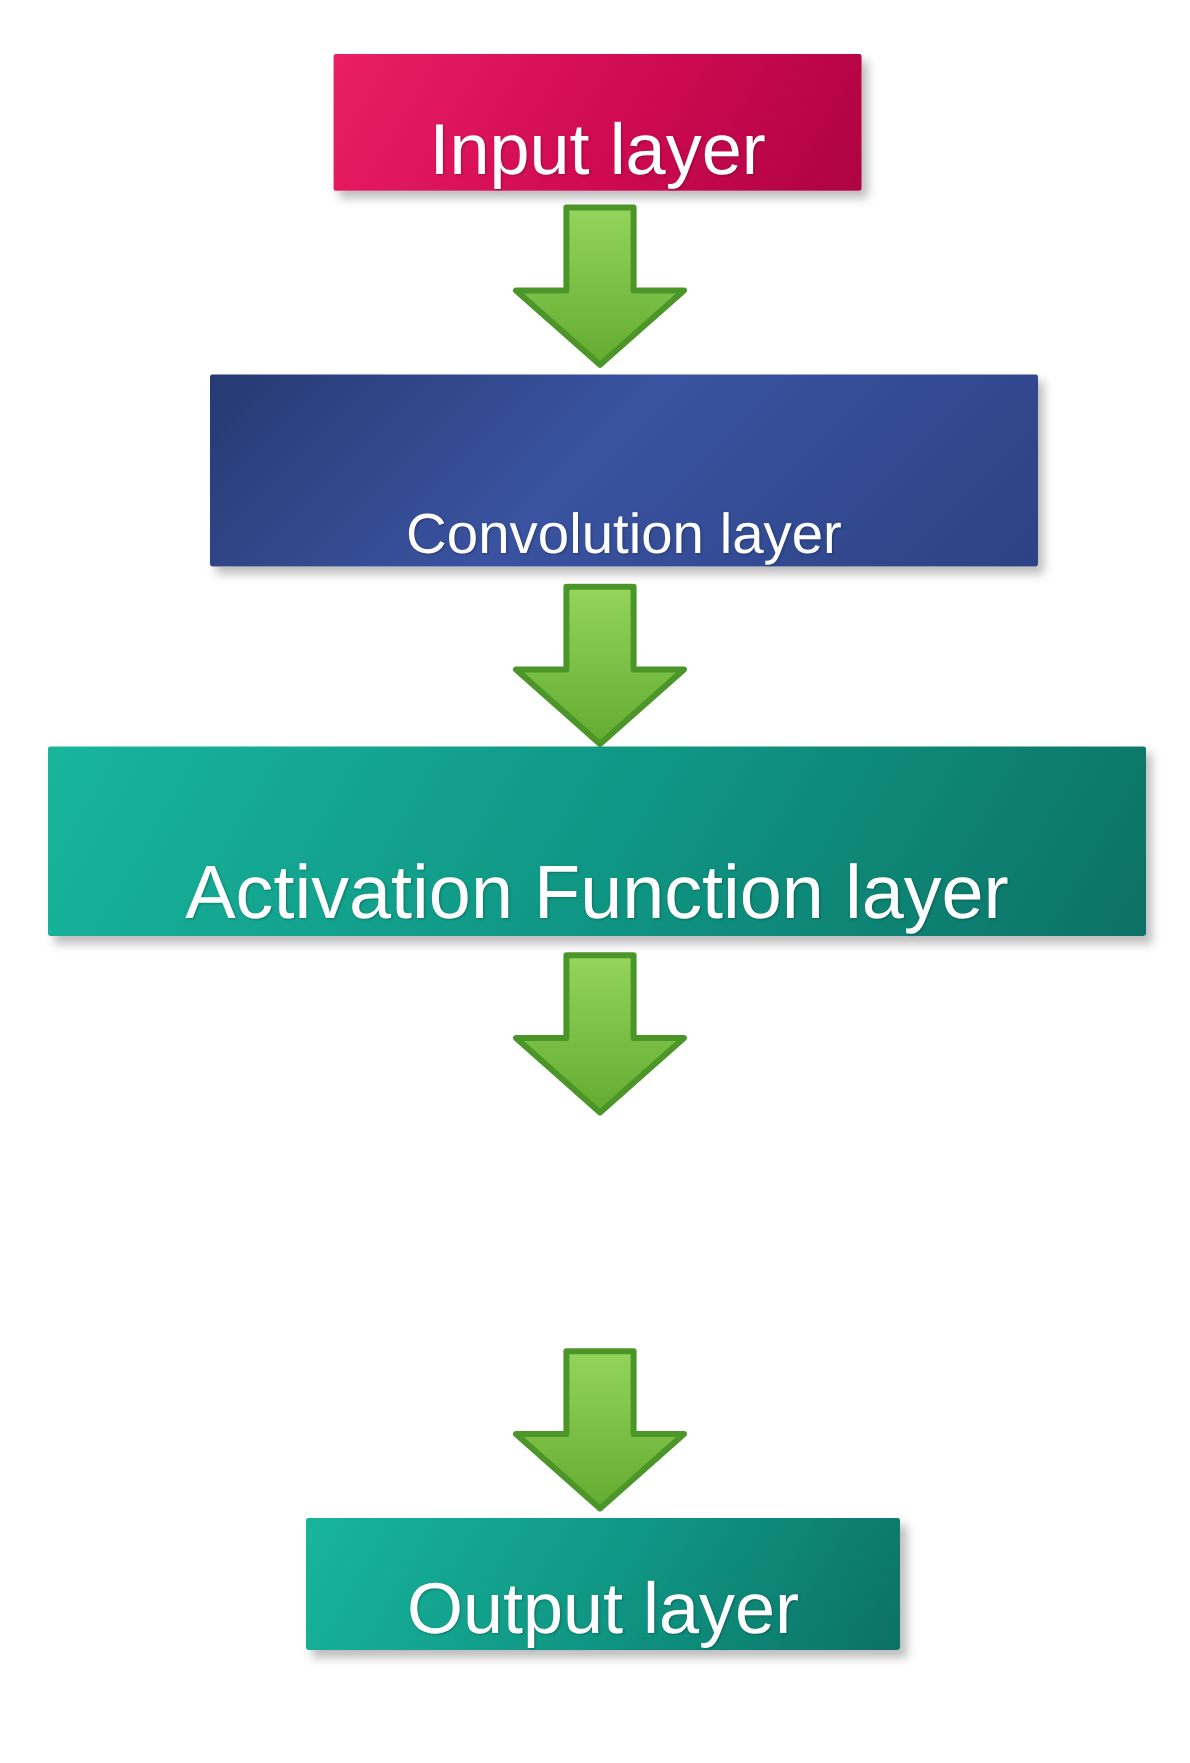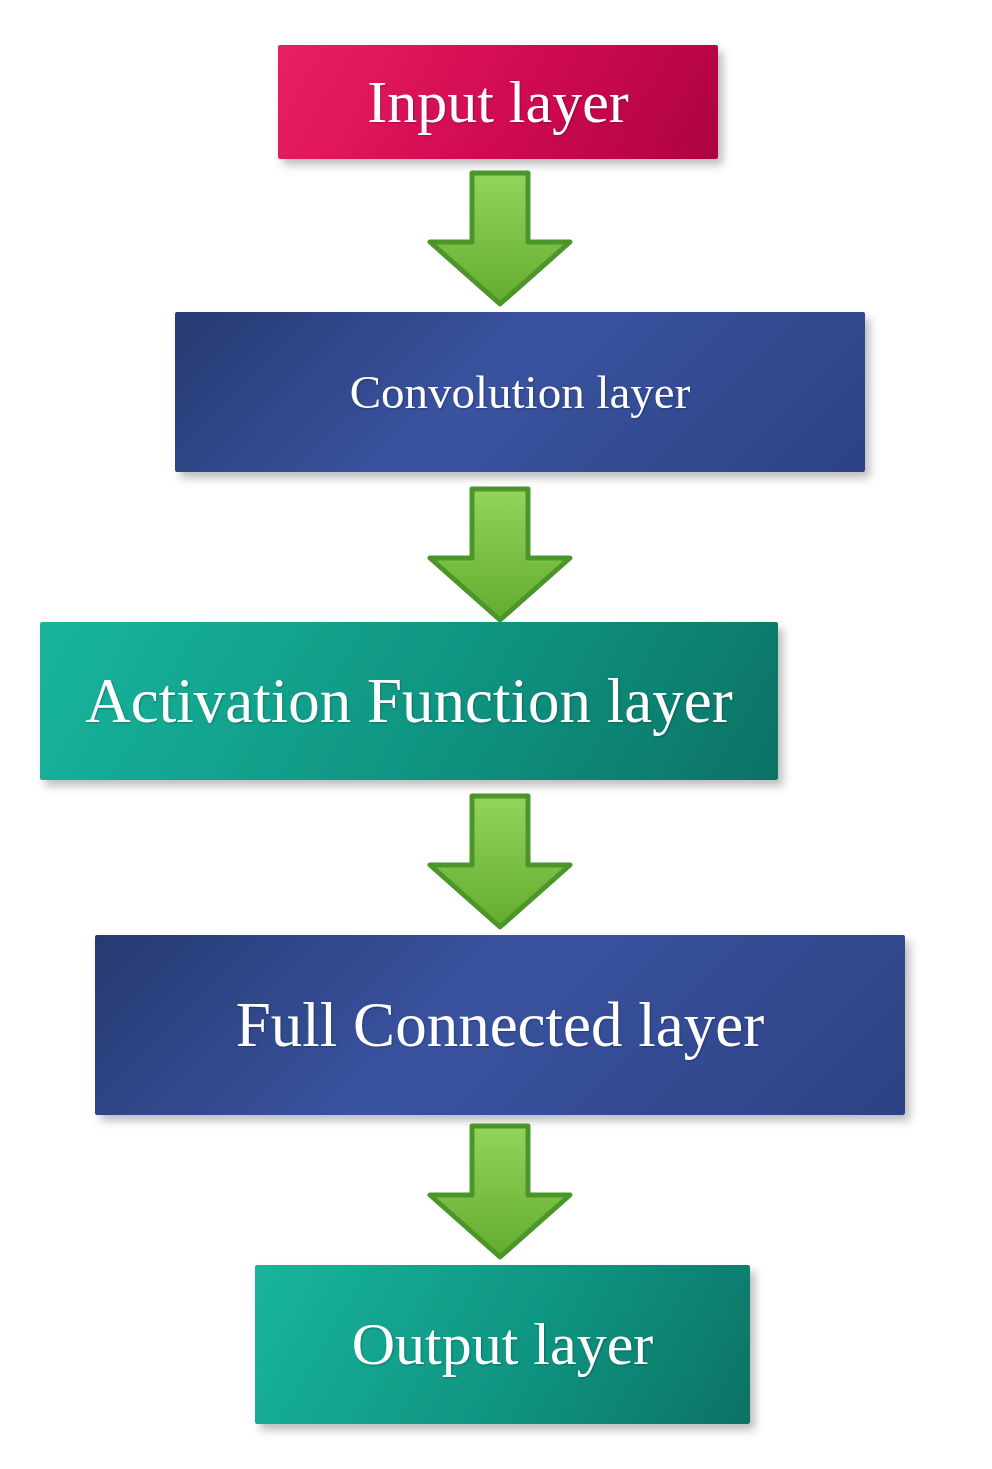--- a/index.html
+++ b/index.html
@@ -11,59 +11,58 @@
     position: relative;
     width: 992px;
     height: 1469px;
     background: #ffffff;
     font-family: "Liberation Sans", sans-serif;
     overflow: hidden;
   }
   .node {
     position: absolute;
     display: flex;
-    align-items: center;
+    align-items: flex-end;
     justify-content: center;
     color: #ffffff;
     border-radius: 2px;
     box-shadow: 5px 6px 8px rgba(110,110,110,0.45);
     text-align: center;
     white-space: nowrap;
-    font-family: Liberation Serif, serif;
   }
   .node span {
     text-shadow: 1px 1px 2px rgba(0,0,0,0.25);
   }
   .node-input {
     left: 278px; top: 45px;
     width: 440px; height: 114px;
     font-size: 60px;
     background: linear-gradient(120deg, #ea1f63 0%, #cf0a51 55%, #ad0343 100%);
   }
   .node-convolution {
     left: 175px; top: 312px;
     width: 690px; height: 160px;
     font-size: 47px;
     background: linear-gradient(135deg, #263a72 0%, #3a53a0 45%, #2c4284 100%);
   }
   .node-activation {
     left: 40px; top: 622px;
-    width: 738px; height: 158px;
+    width: 915px; height: 158px;
     font-size: 63px;
     background: linear-gradient(120deg, #18b59c 0%, #0f9482 55%, #0c7265 100%);
   }
   .node-fullconnected {
     left: 95px; top: 935px;
     width: 810px; height: 180px;
     font-size: 63px;
     background: linear-gradient(135deg, #263a72 0%, #3a53a0 45%, #2c4284 100%);
   }
   .node-output {
     left: 255px; top: 1265px;
-    width: 495px; height: 159px;
+    width: 495px; height: 110px;
     font-size: 60px;
     background: linear-gradient(120deg, #18b59c 0%, #0f9482 55%, #0c7265 100%);
   }
   .arrow {
     position: absolute;
     left: 422px;
     width: 156px;
     height: 138px;
   }
   .arrow-1 { top: 170px; }
@@ -111,23 +110,20 @@
   <svg class="arrow arrow-3" viewBox="0 0 156 138">
     <defs>
       <linearGradient id="gA3" x1="0" y1="0" x2="0" y2="1">
         <stop offset="0" stop-color="#94d45c"></stop>
         <stop offset="1" stop-color="#63ac30"></stop>
       </linearGradient>
     </defs>
     <polygon points="50,3 106,3 106,72 148,72 78,134 8,72 50,72" fill="url(#gA3)" stroke="#4c9629" stroke-width="5" stroke-linejoin="round"></polygon>
   </svg>
 
-  <div class="node node-fullconnected">
-    <span>Full Connected layer</span>
-  </div>
 
   <svg class="arrow arrow-4" viewBox="0 0 156 138">
     <defs>
       <linearGradient id="gA4" x1="0" y1="0" x2="0" y2="1">
         <stop offset="0" stop-color="#94d45c"></stop>
         <stop offset="1" stop-color="#63ac30"></stop>
       </linearGradient>
     </defs>
     <polygon points="50,3 106,3 106,72 148,72 78,134 8,72 50,72" fill="url(#gA4)" stroke="#4c9629" stroke-width="5" stroke-linejoin="round"></polygon>
   </svg>

